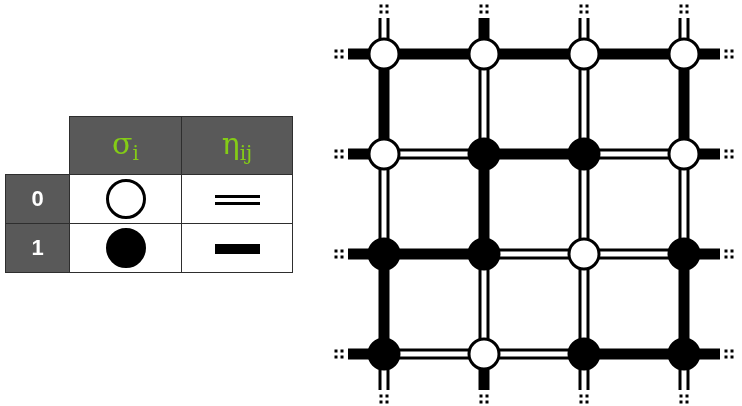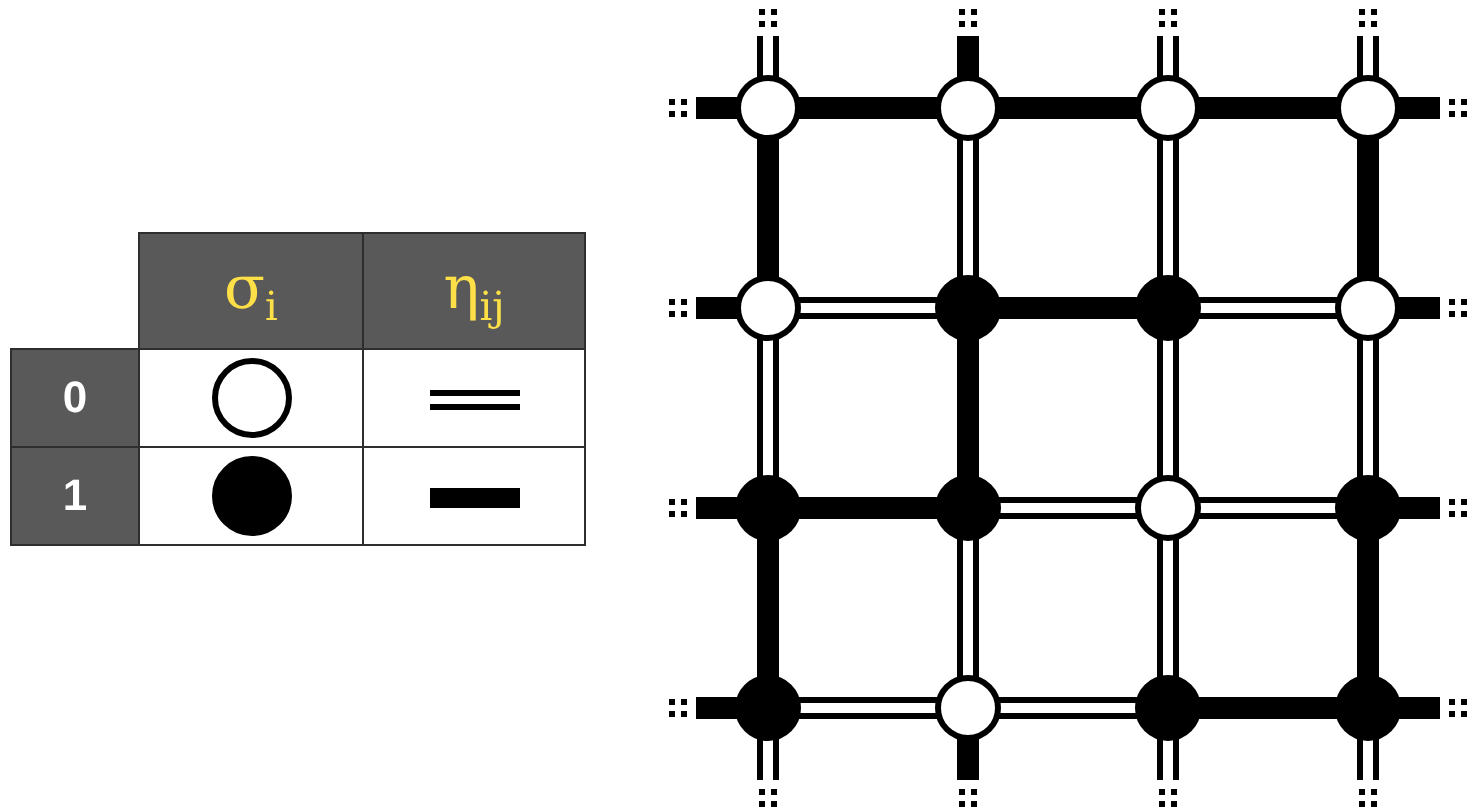--- a/index.html
+++ b/index.html
@@ -1,20 +1,20 @@
 <!DOCTYPE html>
 <html><head>
 <meta charset="utf-8">
 <style>
   html, body { margin: 0; padding: 0; background: #ffffff; }
   body { width: 742px; height: 406px; position: relative; overflow: hidden;
          font-family: "DejaVu Sans", sans-serif; }
   .legend { position: absolute; left: 5px; top: 116px; border-collapse: collapse; }
   .legend td { padding: 0; }
-  .hdr { background: #595959; color: #fde047; border: 1.5px solid #2e2e2e;
+  .hdr { background: #595959; color: #84cc16; border: 1.5px solid #2e2e2e;
          text-align: center; vertical-align: middle; height: 57px;
          font-family: "DejaVu Serif", serif; font-size: 30px; }
   .hdr sub { font-size: 20px; vertical-align: -6px; }
   .rowlbl { background: #595959; color: #ffffff; border: 1.5px solid #2e2e2e;
             width: 63px; height: 48px; text-align: center; vertical-align: middle;
             font-family: "Liberation Sans", sans-serif; font-weight: bold; font-size: 22px; }
   .cell { border: 1.5px solid #2e2e2e; background: #fff; text-align: center; vertical-align: middle; height: 48px; }
   .c1 { width: 111px; }
   .c2 { width: 110px; }
   .blank { border: none; background: transparent; }

